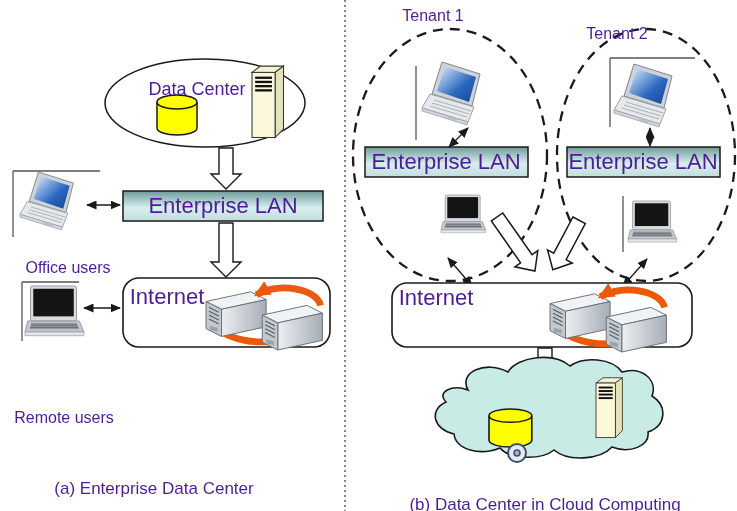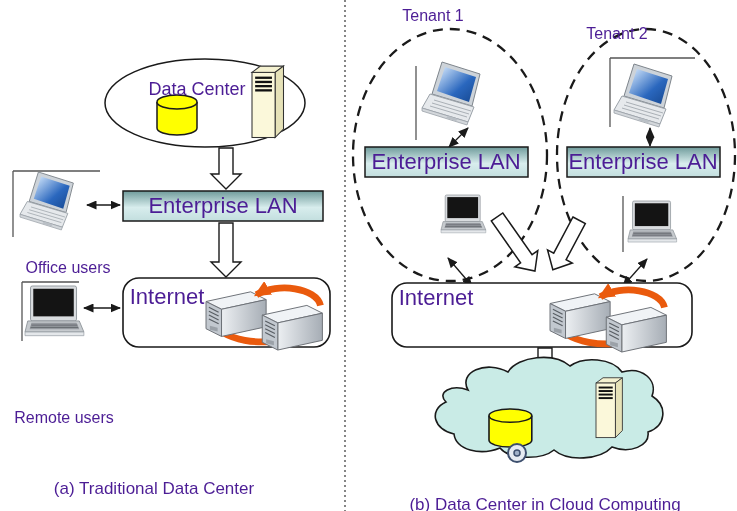--- a/index.html
+++ b/index.html
@@ -171,21 +171,21 @@
       <circle cx="517" cy="453" r="9" fill="#e6ebf2" stroke="#3d4f6e" stroke-width="2"></circle>
       <circle cx="517" cy="453" r="3" fill="#9fb0c8" stroke="#3d4f6e" stroke-width="1.5"></circle>
     </g>
   </svg>
 
   <span class="lbl big" style="left:197px;top:89px;">Data Center</span>
   <span class="lbl box" style="left:223px;top:206px;">Enterprise LAN</span>
   <span class="lbl box" style="left:167px;top:297px;">Internet</span>
   <span class="lbl" style="left:68px;top:268px;">Office users</span>
   <span class="lbl" style="left:64px;top:374px;margin-top:44px;">Remote users</span>
-  <span class="lbl cap" style="left:154px;top:488px;">(a) Traditional Data Center</span>
+  <span class="lbl cap" style="left:154px;top:488px;">(a) Enterprise Data Center</span>
 
   <span class="lbl" style="left:433px;top:16px;">Tenant 1</span>
   <span class="lbl" style="left:617px;top:16px;margin-top:18px;">Tenant 2</span>
   <span class="lbl box" style="left:446px;top:162px;">Enterprise LAN</span>
   <span class="lbl box" style="left:643px;top:162px;">Enterprise LAN</span>
   <span class="lbl box" style="left:436px;top:298px;">Internet</span>
   <span class="lbl cap" style="left:545px;top:504px;">(b) Data Center in Cloud Computing</span>
 </div>
 
 </body></html>

